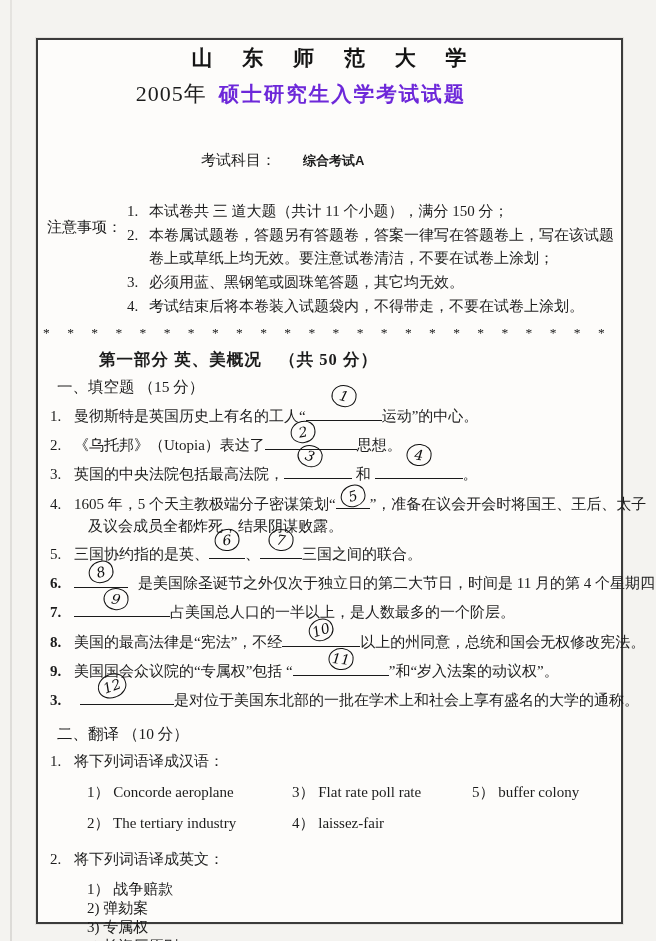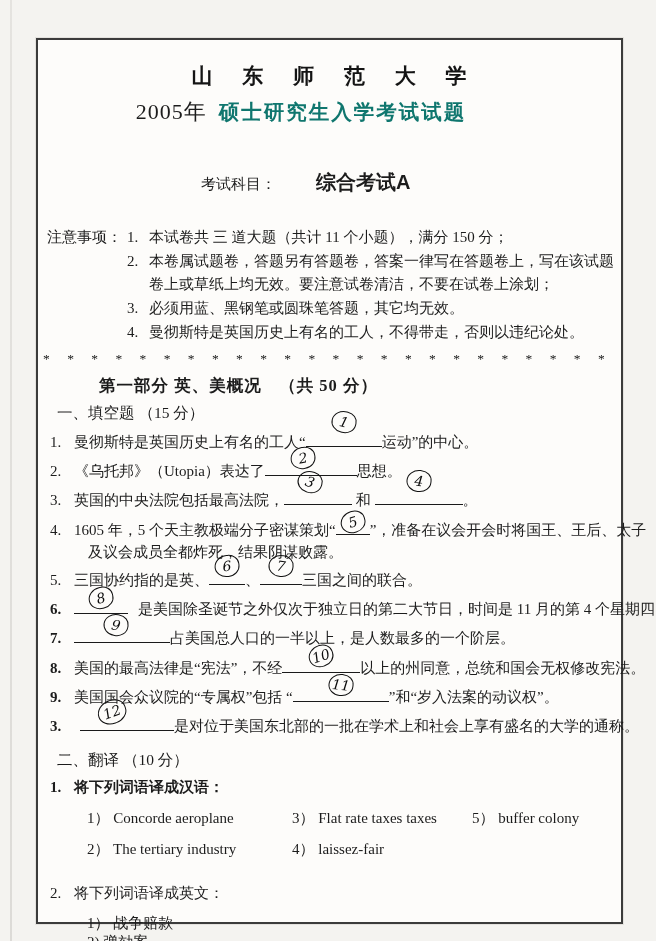--- a/index.html
+++ b/index.html
@@ -14,44 +14,44 @@
   .scan-edge-left {
     position:absolute; left:10px; top:0; width:2px; height:941px;
     background:linear-gradient(#d8d6d2, #c9c7c3); opacity:.55;
   }
   .page {
     position:absolute; left:36px; top:38px; width:587px; height:886px;
     background:#fdfcfa;
     border:2px solid #3b3b3b;
     box-shadow: 0 0 0 1px #e4e2de;
   }
-  .inner { padding:20px 6px 0 5px; position:relative; height:100%; }
+  .inner { padding:2px 6px 0 5px; position:relative; height:100%; }
 
   
   .uni-title {
     margin-top:2px; text-align:center;
     font-family:"Liberation Sans", sans-serif;
     font-weight:bold; font-size:21px; letter-spacing:12px; padding-left:12px;
     color:#141414;
   }
   .exam-line {
     margin-top:7px; display:flex; justify-content:center; align-items:baseline;
     transform:translateX(-28px);
   }
   .exam-year { font-size:22px; font-family:"Liberation Serif", serif; letter-spacing:1px; }
   .exam-title {
     margin-left:12px; font-family:"Liberation Sans", sans-serif;
-    font-weight:bold; font-size:20.5px; letter-spacing:2px; color:#0f766e;
+    font-weight:bold; font-size:20.5px; letter-spacing:2px; color:#6d28d9;
   }
   .subject-row { margin:42px 0 0 158px; font-size:15px; display:flex; align-items:baseline; }
-  .subject-value { margin-left:40px; font-family:"Liberation Sans", sans-serif; font-weight:bold; font-size:20px; }
+  .subject-value { margin-left:27px; font-family:"Liberation Sans", sans-serif; font-weight:bold; font-size:13px; }
 
   
   .notice { position:relative; margin:30px 0 0 2px; padding-left:82px; font-size:15px; line-height:1.58; }
-  .notice-label { position:absolute; left:2px; top:0; }
+  .notice-label { position:absolute; left:2px; top:16px; }
   .notice-item { display:flex; }
   .notice-item .no { width:22px; flex:0 0 22px; }
   .notice-item .txt { width:472px; }
 
   .stars {
     margin-top:7px; white-space:nowrap; overflow:hidden;
     font-size:13.5px; letter-spacing:7px; color:#161616;
   }
 
   .part-title { margin:8px 0 0 56px; font-size:16.5px; font-weight:bold; letter-spacing:1px; }
@@ -115,21 +115,21 @@
       <div class="notice-item">
         <span class="no">2.</span>
         <span class="txt">本卷属试题卷，答题另有答题卷，答案一律写在答题卷上，写在该试题卷上或草纸上均无效。要注意试卷清洁，不要在试卷上涂划；</span>
       </div>
       <div class="notice-item">
         <span class="no">3.</span>
         <span class="txt">必须用蓝、黑钢笔或圆珠笔答题，其它均无效。</span>
       </div>
       <div class="notice-item">
         <span class="no">4.</span>
-        <span class="txt">曼彻斯特是英国历史上有名的工人，不得带走，否则以违纪论处。</span>
+        <span class="txt">考试结束后将本卷装入试题袋内，不得带走，不要在试卷上涂划。</span>
       </div>
     </div>
 
     <div class="stars">* * * * * * * * * * * * * * * * * * * * * * * * * * * * * * * * * * * * * * * *</div>
 
     <div class="part-title">第一部分 英、美概况　（共 50 分）</div>
     <div class="sec-title">一、填空题 （15 分）</div>
 
     <div class="fl">
       <span class="no">1.</span><span>曼彻斯特是英国历史上有名的工人“</span><span class="blank" style="width:76px;"><span class="circ" style="top:-21px; transform:translateX(-50%) rotate(14deg);">1</span></span><span>运动”的中心。</span>
@@ -166,33 +166,33 @@
 
     <div class="fl">
       <span class="no bno">9.</span><span>美国国会众议院的“专属权”包括 “</span><span class="blank" style="width:96px;"><span class="circ" style="top:-13px; transform:translateX(-50%) rotate(6deg);">11</span></span><span>”和“岁入法案的动议权”。</span>
     </div>
 
     <div class="fl">
       <span class="no bno" style="min-width:30px;">3.</span><span class="blank" style="width:94px;"><span class="circ" style="top:-16px; left:34%; width:29px; height:24px; transform:translateX(-50%) rotate(-20deg);">12</span></span><span>是对位于美国东北部的一批在学术上和社会上享有盛名的大学的通称。</span>
     </div>
 
     <div class="sec-title" style="margin-top:12px;">二、翻译 （10 分）</div>
-    <div class="fl" style="margin-top:6px;font-weight:bold;">
+    <div class="fl" style="margin-top:6px;">
       <span class="no">1.</span><span>将下列词语译成汉语：</span>
     </div>
 
     <div class="tgrid">
       <div class="tcell"><span>1）</span> <span class="en">Concorde aeroplane</span></div>
-      <div class="tcell"><span>3）</span> <span class="en">Flat rate taxes taxes</span></div>
+      <div class="tcell"><span>3）</span> <span class="en">Flat rate poll rate</span></div>
       <div class="tcell"><span>5）</span> <span class="en">buffer colony</span></div>
       <div class="tcell"><span>2）</span> <span class="en">The tertiary industry</span></div>
       <div class="tcell"><span>4）</span> <span class="en">laissez-fair</span></div>
     </div>
 
-    <div class="fl" style="margin-top:24px;">
+    <div class="fl" style="margin-top:16px;">
       <span class="no">2.</span><span>将下列词语译成英文：</span>
     </div>
 
     <div class="ten-row">
       <span class="t1"><span>1）</span> <span>战争赔款</span></span>
       <span class="t2"><span>2)</span> <span>弹劾案</span></span>
       <span class="t3"><span>3)</span> <span>专属权</span></span>
       <span class="t4"><span>4)</span> <span>长资历原则</span></span>
     </div>
 

